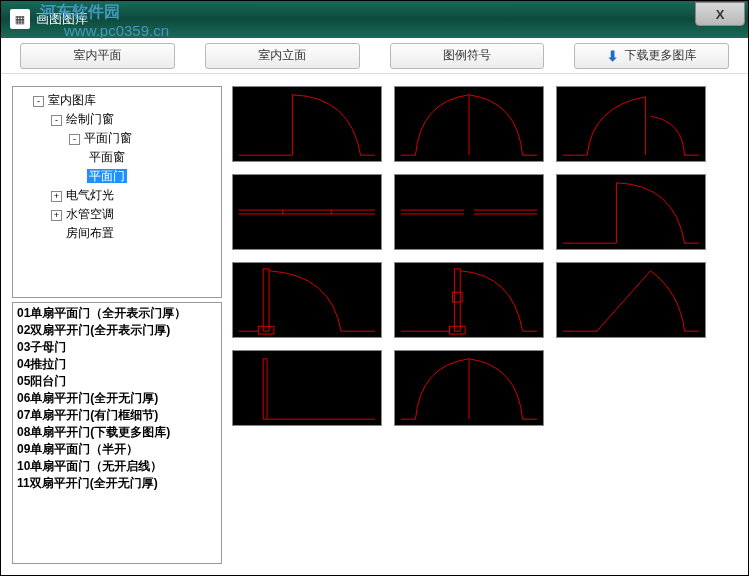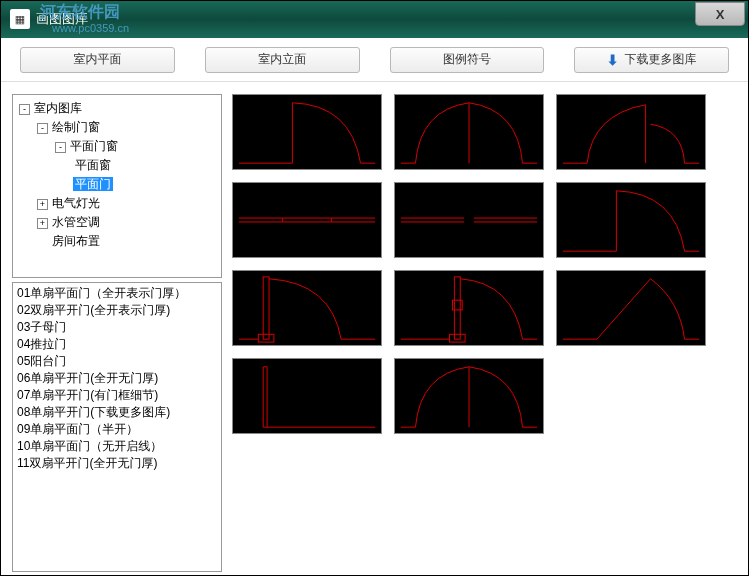--- a/index.html
+++ b/index.html
@@ -6,60 +6,60 @@
 body { width: 749px; height: 576px; background: #fff; position: relative; overflow: hidden; }
 
 .titlebar {
   height: 38px;
   background: linear-gradient(to bottom, #1a6b5a 0%, #0d4a3d 50%, #1a6b5a 100%);
   display: flex; align-items: center; padding-left: 10px; position: relative;
 }
 .title-icon { width: 20px; height: 20px; background: #fff; border-radius: 2px; margin-right: 6px; display:flex;align-items:center;justify-content:center;font-size:11px;color:#333; }
 .title-text { color: #fff; font-size: 13px; }
 .watermark { position: absolute; left: 40px; top: 2px; color: #4a9fc9; font-size: 16px; font-weight: bold; opacity: 0.9; pointer-events:none;}
-.watermark-sub { position: absolute; left: 52px; top: 22px; color: #4a9fc9; font-size: 11px; opacity: 0.9; pointer-events:none;}
+.watermark-sub { position: absolute; left: 64px; top: 22px; color: #4a9fc9; font-size: 15px; opacity: 0.9; pointer-events:none;}
 .close-btn {
   position: absolute; right: 4px; top: 2px;
   width: 50px; height: 24px;
   background: linear-gradient(to bottom, #d8d8d8, #b8b8b8);
   border: 1px solid #888; border-radius: 0 0 4px 4px;
   display: flex; align-items: center; justify-content: center;
   font-size: 13px; font-weight: bold; color: #333; cursor: pointer;
 }
 
 .toolbar {
-  height: 44px; background: #fff; border-bottom: 1px solid #ddd;
+  height: 36px; background: #fff; border-bottom: 1px solid #ddd;
   display: flex; align-items: center; padding: 0 20px; gap: 30px;
 }
 .tab-btn {
   flex:1; height: 26px; max-width:170px;
   background: linear-gradient(to bottom, #fdfdfd, #ececec);
   border: 1px solid #b8b8b8; border-radius: 3px;
   font-size: 12px; color: #333; cursor: pointer;
   display: flex; align-items: center; justify-content: center;
 }
 .tab-btn.download { gap: 6px; }
 .dl-icon { color: #1e6bc9; font-weight: bold; font-size: 14px; }
 
 .content { display: flex; height: calc(100% - 74px); padding: 12px; gap: 10px; }
 
 .left-panel { width: 210px; display: flex; flex-direction: column; gap: 4px; }
 .tree-box {
-  height: 184px; border: 1px solid #999; overflow: auto; padding: 4px 2px;
+  height: 212px; border: 1px solid #999; overflow: auto; padding: 4px 16px;
   font-size: 12px; background: #fff;
 }
 .tree-node { padding: 1px 0; white-space: nowrap; cursor: pointer; }
 .tree-toggle { display: inline-block; width: 11px; height: 11px; border: 1px solid #888; font-size: 9px; line-height: 9px; text-align: center; margin-right: 2px; background:#fff;}
 .tree-label { padding: 0 2px; }
 .tree-label.selected { background: #1e90ff; color: #fff; }
 .ind1 { padding-left: 4px; } .ind2 { padding-left: 22px; } .ind3 { padding-left: 40px; } .ind4 { padding-left: 58px; }
 
 .list-box {
   flex: 1; border: 1px solid #999; overflow: auto; padding: 2px 4px;
-  font-size: 12px; background: #fff;
+  font-size: 12px; background: #fff; font-weight: bold;
 }
 .list-item { padding: 0; cursor: pointer; white-space: nowrap; }
 
 .grid {
   flex: 1; display: flex; flex-wrap: wrap; gap: 12px; align-content: flex-start;
 }
 .thumb {
   width: 150px; height: 76px; background: #000; border: 1px solid #888;
   position: relative; cursor: pointer;
 }

